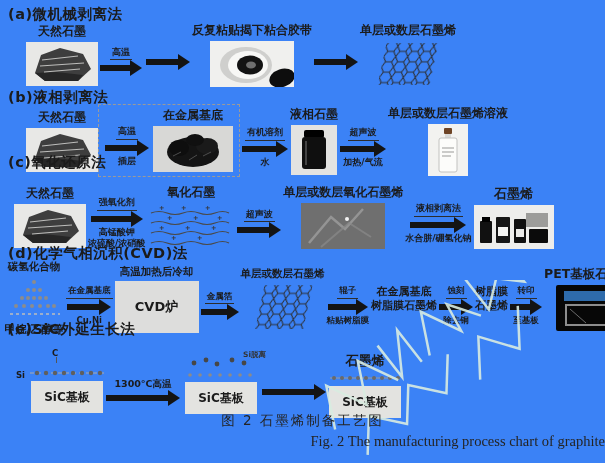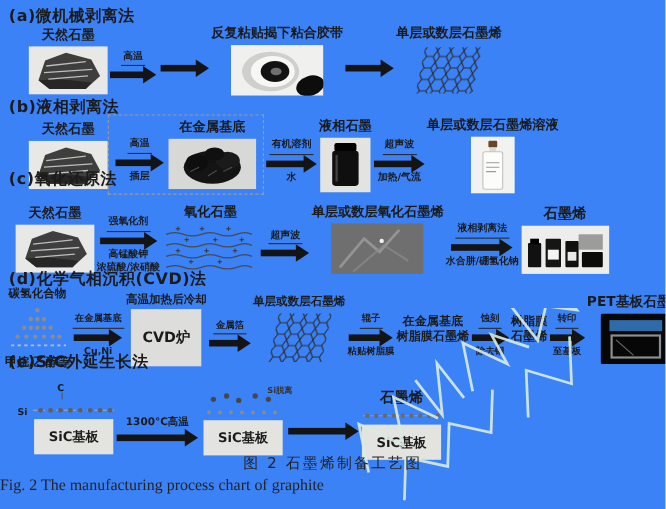--- a/index.html
+++ b/index.html
@@ -15,33 +15,33 @@
   .arr{display:flex;flex-direction:column;align-items:center;margin:0 2px;transform:translateY(7px);}
   .alab{font-size:9px;font-weight:700;white-space:nowrap;line-height:1.3;text-align:center;}
   .alab.u{border-bottom:1.4px solid #2c2c2c;padding:0 2px 1px;}
   .shaft{position:relative;height:16px;}
   .shaft::before{content:"";position:absolute;left:0;right:10px;top:5px;height:6px;background:#141414;}
   .shaft::after{content:"";position:absolute;right:0;top:0;width:0;height:0;
     border-left:12px solid #141414;border-top:8px solid transparent;border-bottom:8px solid transparent;}
   .dashed{display:flex;align-items:center;border:1.5px dashed #9a9a9a;padding:2px 6px 4px 4px;gap:2px;}
   .boxlab{background:#e3e3e0;display:flex;align-items:center;justify-content:center;
           font-weight:700;font-size:12px;}
-  .cvd{width:64px;height:52px;background:#dddddc;font-size:13px;}
+  .cvd{width:84px;height:52px;background:#dddddc;font-size:13px;}
   .sic{width:72px;height:32px;}
   .txtnode{font-weight:700;text-align:center;line-height:1.25;white-space:nowrap;}
   .flow-d .nlab{font-size:10.5px;}
   .flow-d .txtnode{font-size:11px;}
   .flow-d .alab{font-size:8.5px;}
   .sio2{position:absolute;left:-4px;top:14px;font-size:8px;font-weight:700;color:#333;}
   .si-lab{position:absolute;left:-14px;top:13px;font-size:8.5px;font-weight:700;}
   .c-lab{position:absolute;left:22px;top:-9px;font-size:8.5px;font-weight:700;}
   .c-tick{position:absolute;left:26px;top:0px;width:0;height:6px;border-left:1px solid #555;}
   .sidet{position:absolute;right:-6px;top:-6px;font-size:7.5px;font-weight:700;color:#333;}
   .cap-zh{position:absolute;top:412px;left:0;width:605px;text-align:center;font-size:13.5px;color:#242424;letter-spacing:2px;}
-  .cap-en{position:absolute;top:433px;left:0;width:605px;text-align:left;font-size:14.5px;color:#242424;
+  .cap-en{position:absolute;top:433px;left:0;width:605px;text-align:right;font-size:14.5px;color:#242424;
           font-family:"Liberation Serif","DejaVu Serif",serif;}
   .wm{position:absolute;pointer-events:none;}
 </style>
 </head>
 <body>
 
 <div class="stage">
 
   <div class="sec-title" style="left:8px;top:5px;">(a)微机械剥离法</div>
   <div class="flow" style="left:26px;top:22px;">

